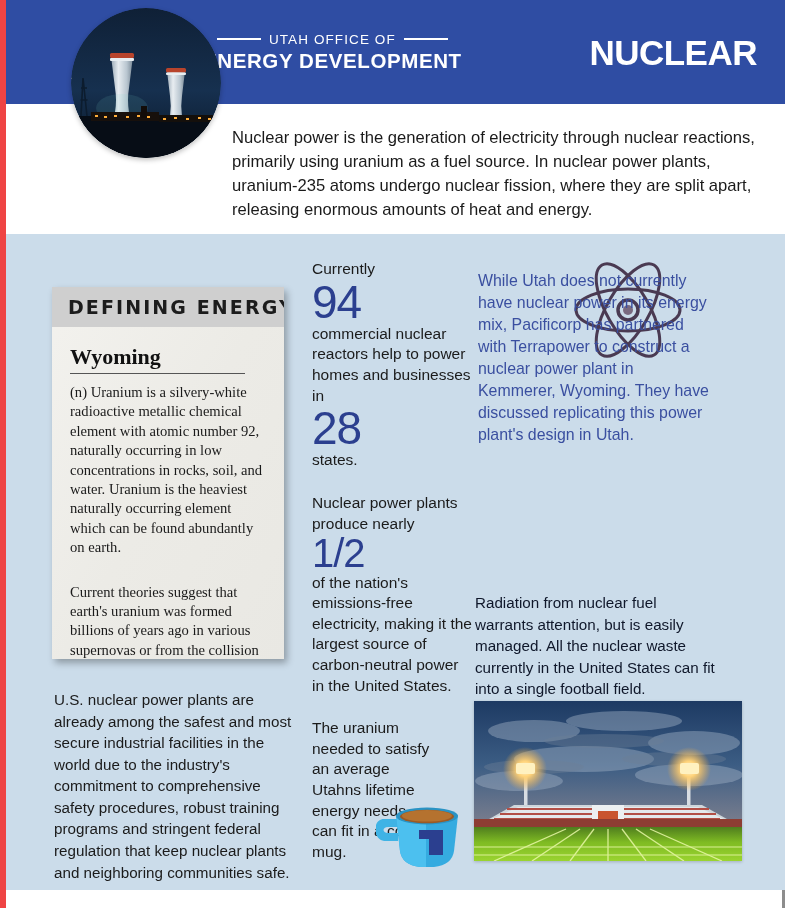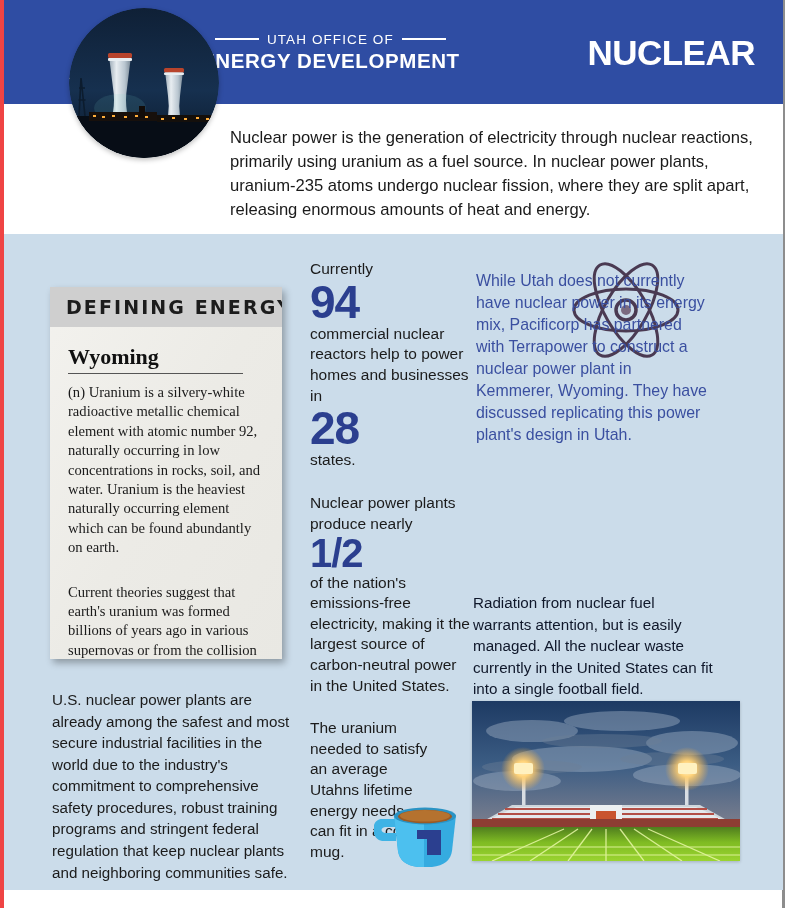--- a/index.html
+++ b/index.html
@@ -11,21 +11,21 @@
     font-family: "Liberation Sans", sans-serif;
     overflow: hidden;
     position: relative;
   }
 
   .page {
     position: relative;
     width: 785px;
     height: 908px;
     background: #ffffff;
-    border-left: 4px solid #ef4444;
+    border-left: 6px solid #ef4444;
     border-right: 3px solid #8d8d8d;
   }
 
   
   .header {
     position: absolute;
     left: 0; top: 0;
     width: 779px;
     height: 104px;
     background: #2f4da3;
@@ -166,21 +166,21 @@
 
   
   .mid-col {
     position: absolute;
     left: 306px; top: 25px;
     width: 160px;
   }
   .stat-lead { font-size: 15.5px; line-height: 1.33; color:#1b1b1b; }
   .big-num {
     font-size: 46px;
-    font-weight: bold;
+    font-weight: normal;
     color: #2b3f8f;
     line-height: 0.96;
     letter-spacing: -1px;
     margin: 0;
   }
   .big-num.frac { font-size: 40px; }
   .stat-body { font-size: 15.5px; line-height: 1.33; color:#1b1b1b; }
   .block-gap { margin-top: 22px; }
 
   .mug-wrap {

